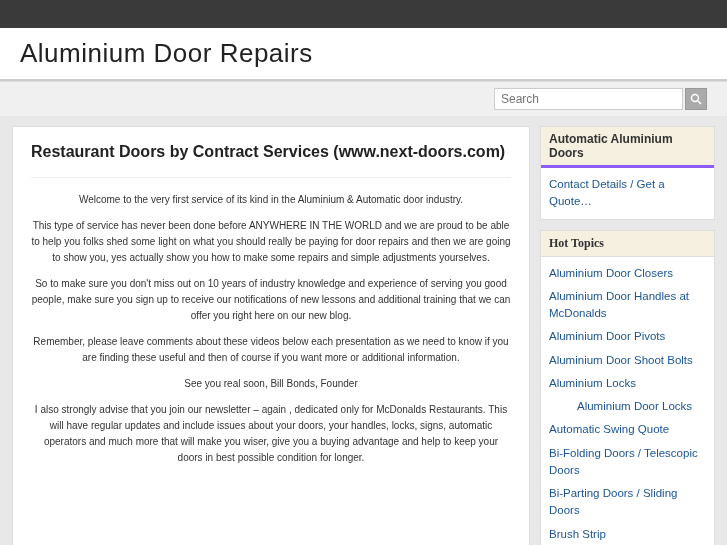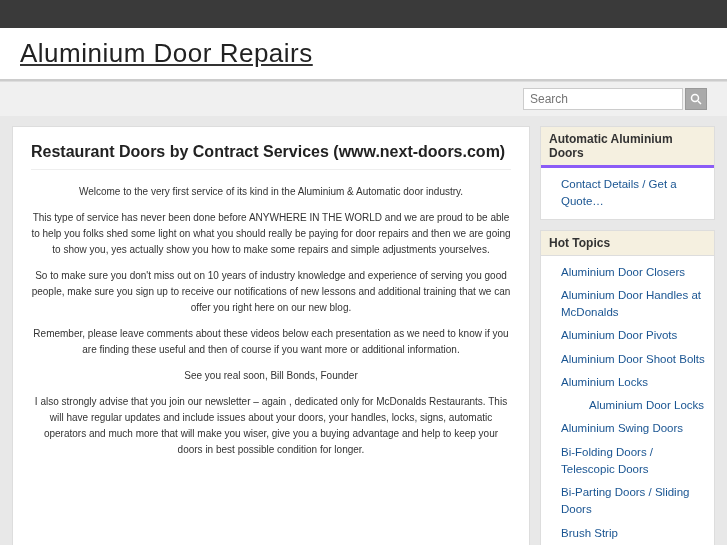--- a/index.html
+++ b/index.html
@@ -15,21 +15,20 @@
       height: 28px;
     }
     
     #header {
       background: #fff;
       padding: 10px 20px;
       display: flex;
       align-items: center;
       justify-content: space-between;
       border-bottom: 2px solid #ccc;
-      text-decoration: underline;
     }
     #site-title {
       font-size: 26px;
       font-weight: normal;
       color: #222;
       letter-spacing: 0.5px;
     }
     #header-tagline {
       font-size: 11px;
       color: #555;
@@ -42,21 +41,21 @@
       border-top: 1px solid #ddd;
       padding: 6px 20px;
       display: flex;
       justify-content: flex-end;
       align-items: center;
     }
     #search-input {
       border: 1px solid #ccc;
       padding: 3px 6px;
       font-size: 12px;
-      width: 160px;
+      width: 189px;
       background: #fff;
       color: #aaa;
     }
     #search-button {
       background: #aaa;
       border: 1px solid #999;
       width: 22px;
       height: 22px;
       cursor: pointer;
       margin-left: 2px;
@@ -80,21 +79,21 @@
       border: 1px solid #ddd;
       padding: 16px 18px;
       min-width: 0;
     }
     #article-title {
       font-size: 16px;
       font-weight: bold;
       color: #222;
       margin-bottom: 14px;
       border-bottom: 1px solid #eee;
-      padding-bottom: 8px;
+      padding-bottom: 16px;
     }
     .article-para {
       font-size: 10px;
       line-height: 1.6;
       margin-bottom: 10px;
       color: #333;
       text-align: center;
     }
     .important-label {
       font-weight: bold;
@@ -124,29 +123,29 @@
       display: block;
       padding: 3px 8px;
       font-size: 11.5px;
       color: #1a5592;
       cursor: pointer;
       text-decoration: none;
       line-height: 1.5;
     }
     .sidebar-links-group {
       padding: 5px 0;
-      margin-left: 12px;
     }
     .hot-topics-title {
       background: #f5f0e0;
       font-size: 12px;
       font-weight: bold;
       color: #333;
       padding: 5px 8px;
       border-bottom: 1px solid #ddd;
+      font-family: Liberation Serif, serif;
     }
     .hot-topic-indent {
       padding-left: 36px;
     }
   </style>
 </head>
 <body>
 
 <div id="top-bar"></div>
 
@@ -188,21 +187,21 @@
 
     <div class="sidebar-section">
       <div class="hot-topics-title">Hot Topics</div>
       <div class="sidebar-links-group" id="hot-topics-links">
       <a class="sidebar-link-item">Aluminium Door Closers</a>
           <a class="sidebar-link-item">Aluminium Door Handles at McDonalds</a>
           <a class="sidebar-link-item">Aluminium Door Pivots</a>
           <a class="sidebar-link-item">Aluminium Door Shoot Bolts</a>
           <a class="sidebar-link-item">Aluminium Locks</a>
           <a class="sidebar-link-item hot-topic-indent">Aluminium Door Locks</a>
-          <a class="sidebar-link-item">Aluminium Swing Doors</a>
+          <a class="sidebar-link-item">Automatic Swing Quote</a>
           <a class="sidebar-link-item">Bi-Folding Doors / Telescopic Doors</a>
           <a class="sidebar-link-item">Bi-Parting Doors / Sliding Doors</a>
           <a class="sidebar-link-item">Brush Strip</a>
         </div>
     </div>
   </div>
 
 </div>
 
 </body></html>

